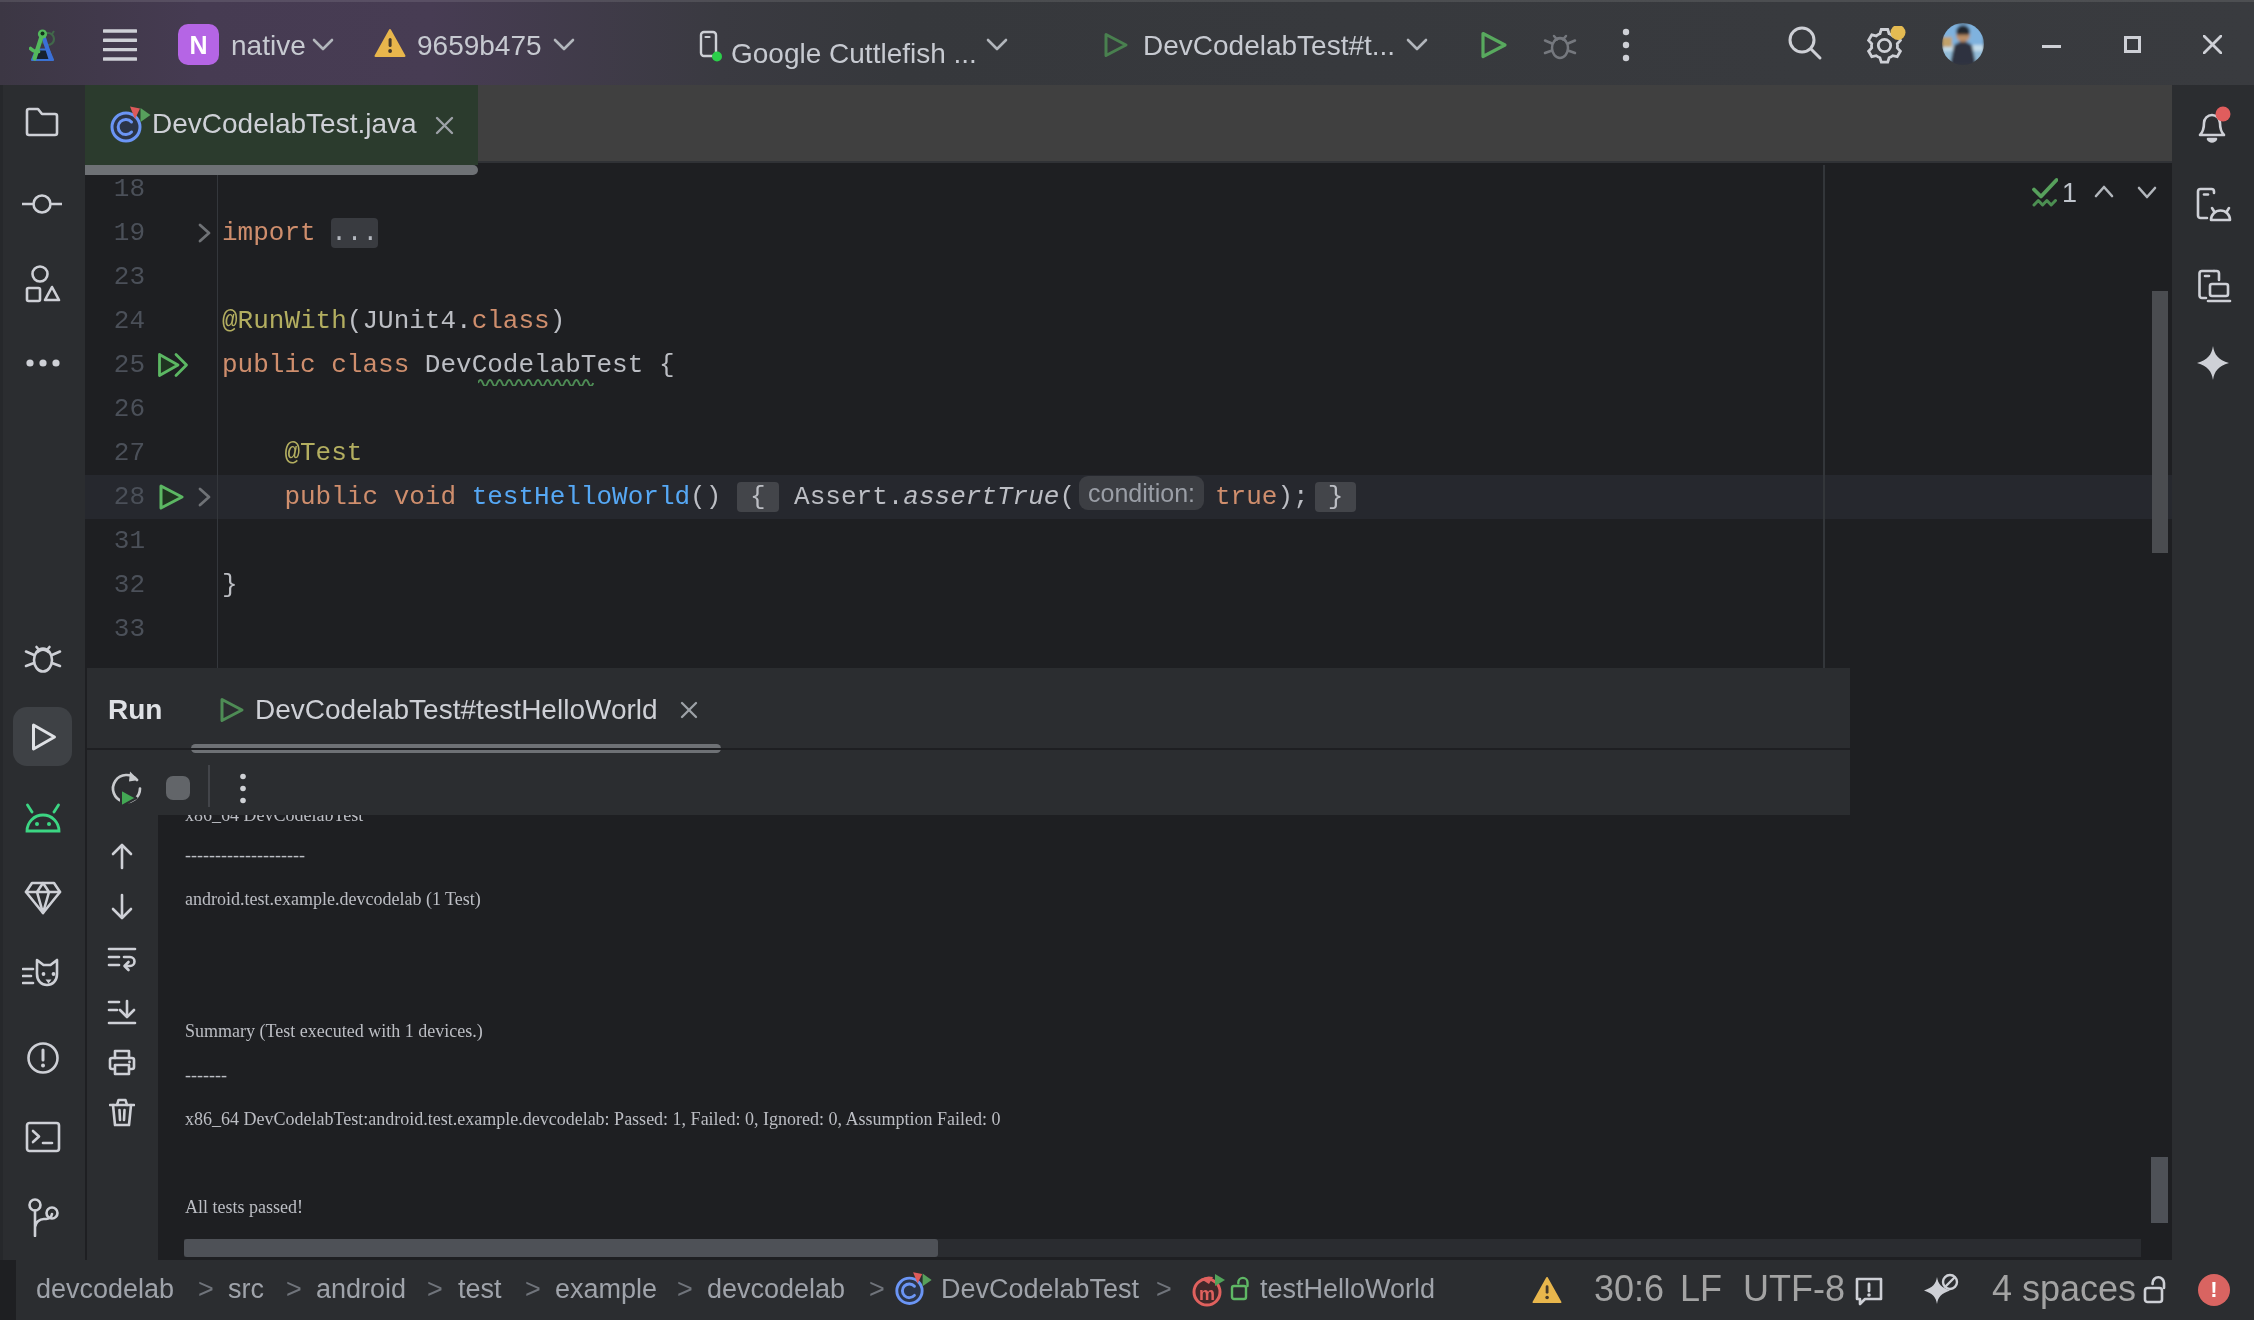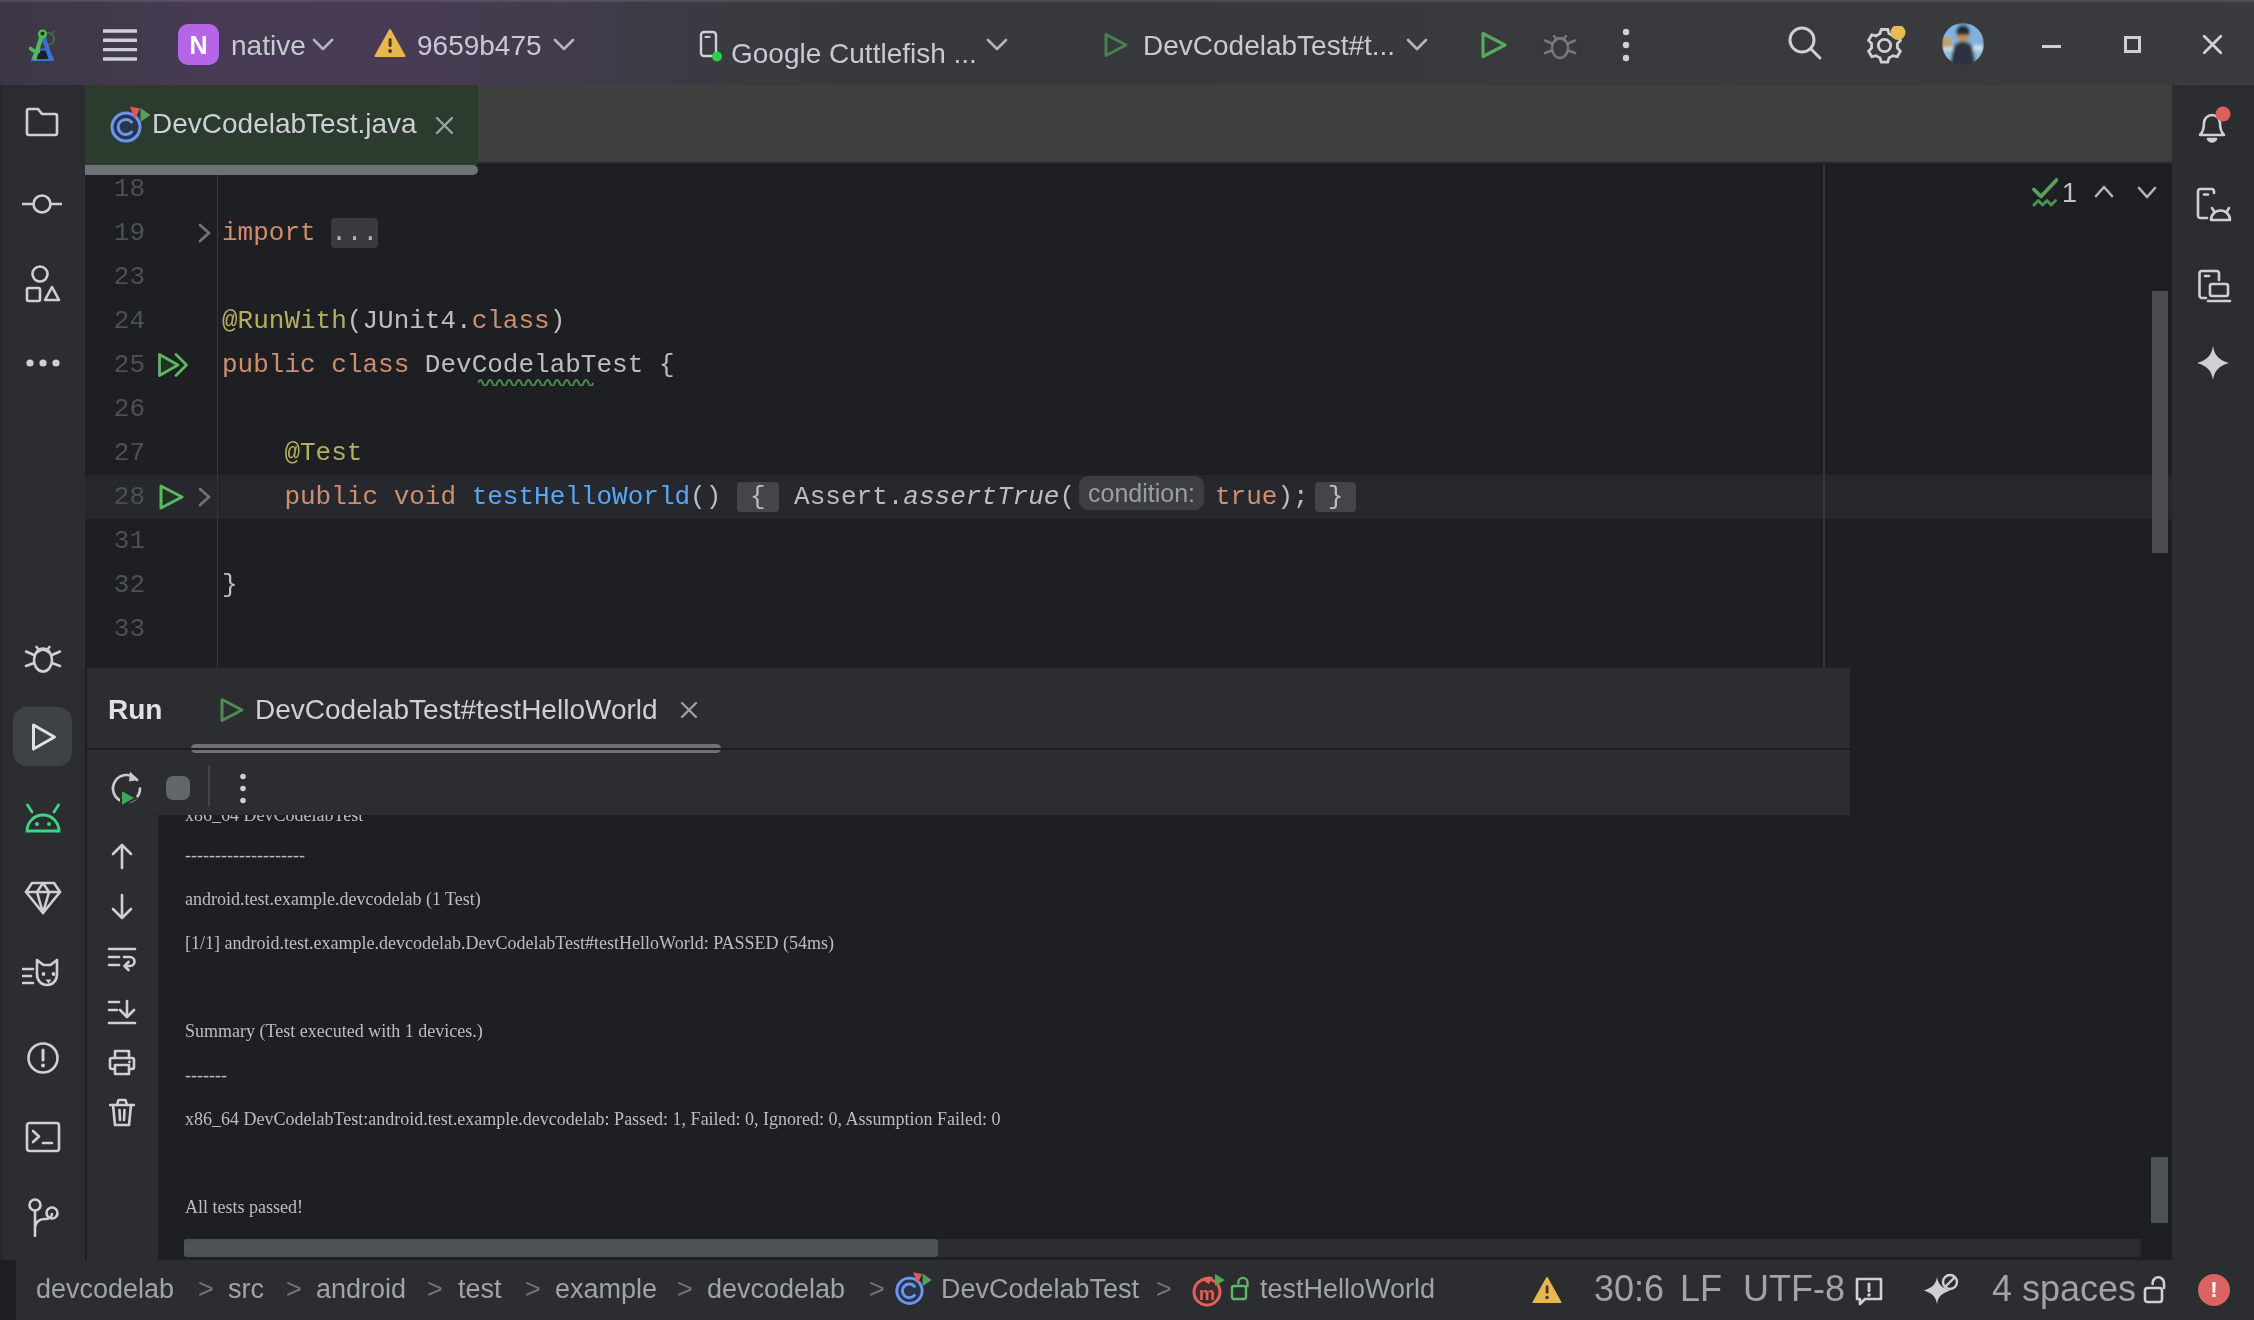--- a/index.html
+++ b/index.html
@@ -437,21 +437,20 @@
           <line x1="1" y1="7" x2="25" y2="7"></line>
         <path d="M8 7 L9.5 2 h7 L18 7"></path>
           <line x1="10.5" y1="12" x2="11" y2="22"></line>
           <line x1="15.5" y1="12" x2="15" y2="22"></line>
       </g>
     </svg>
     <div id="console">
       <div class="conline" style="top:-22px">x86_64 DevCodelabTest</div>
       <div class="conline" style="top:18px">--------------------</div>
       <div class="conline" style="top:62px">android.test.example.devcodelab (1 Test)</div>
-      <div class="conline" style="top:106px">[1/1] android.test.example.devcodelab.DevCodelabTest#testHelloWorld: PASSED (54ms)</div>
       <div class="conline" style="top:194px">Summary (Test executed with 1 devices.)</div>
       <div class="conline" style="top:238px">-------</div>
       <div class="conline" style="top:282px">x86_64 DevCodelabTest:android.test.example.devcodelab: Passed: 1, Failed: 0, Ignored: 0, Assumption Failed: 0</div>
       <div class="conline" style="top:370px">All tests passed!</div>
       <div class="abs" style="left:26px;top:424px;width:1957px;height:18px;background:#2a2c30"></div>
       <div class="abs" style="left:26px;top:424px;width:754px;height:18px;border-radius:3px;background:#4e5157"></div>
       <div class="abs" style="left:1993px;top:342px;width:17px;height:66px;background:#4e5157"></div>
     </div>
   </div>
   <div class="abs" style="left:85px;top:668px;width:2px;height:592px;background:#1e1f22"></div>

